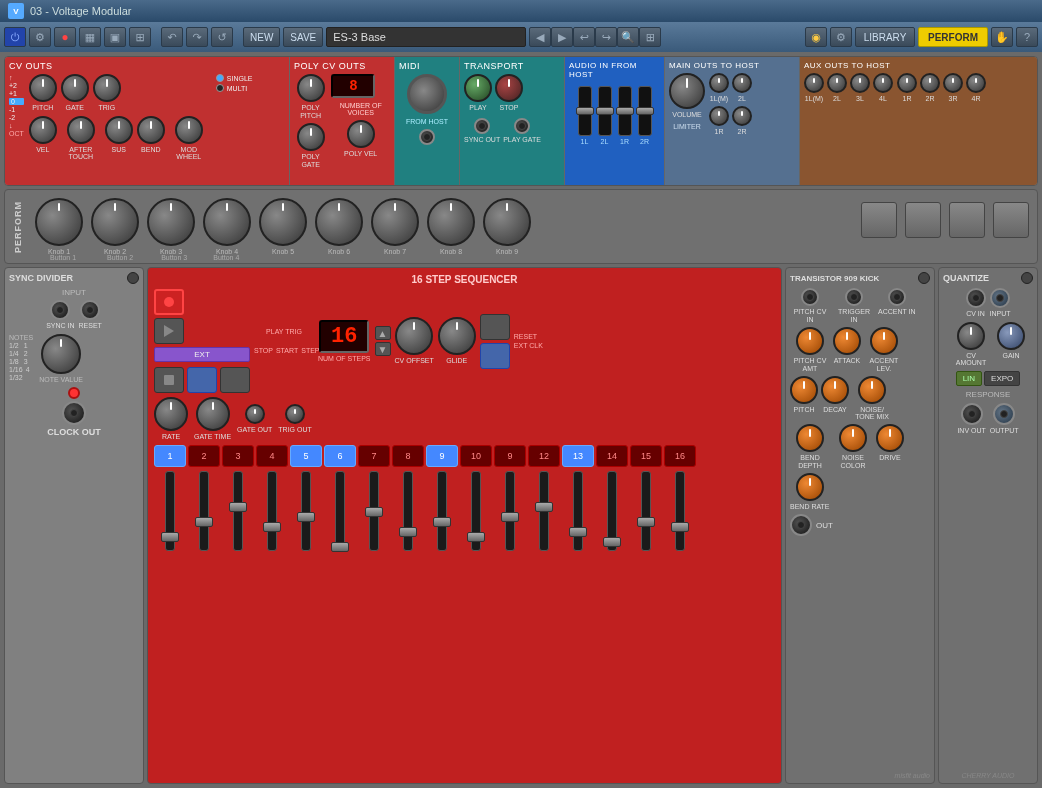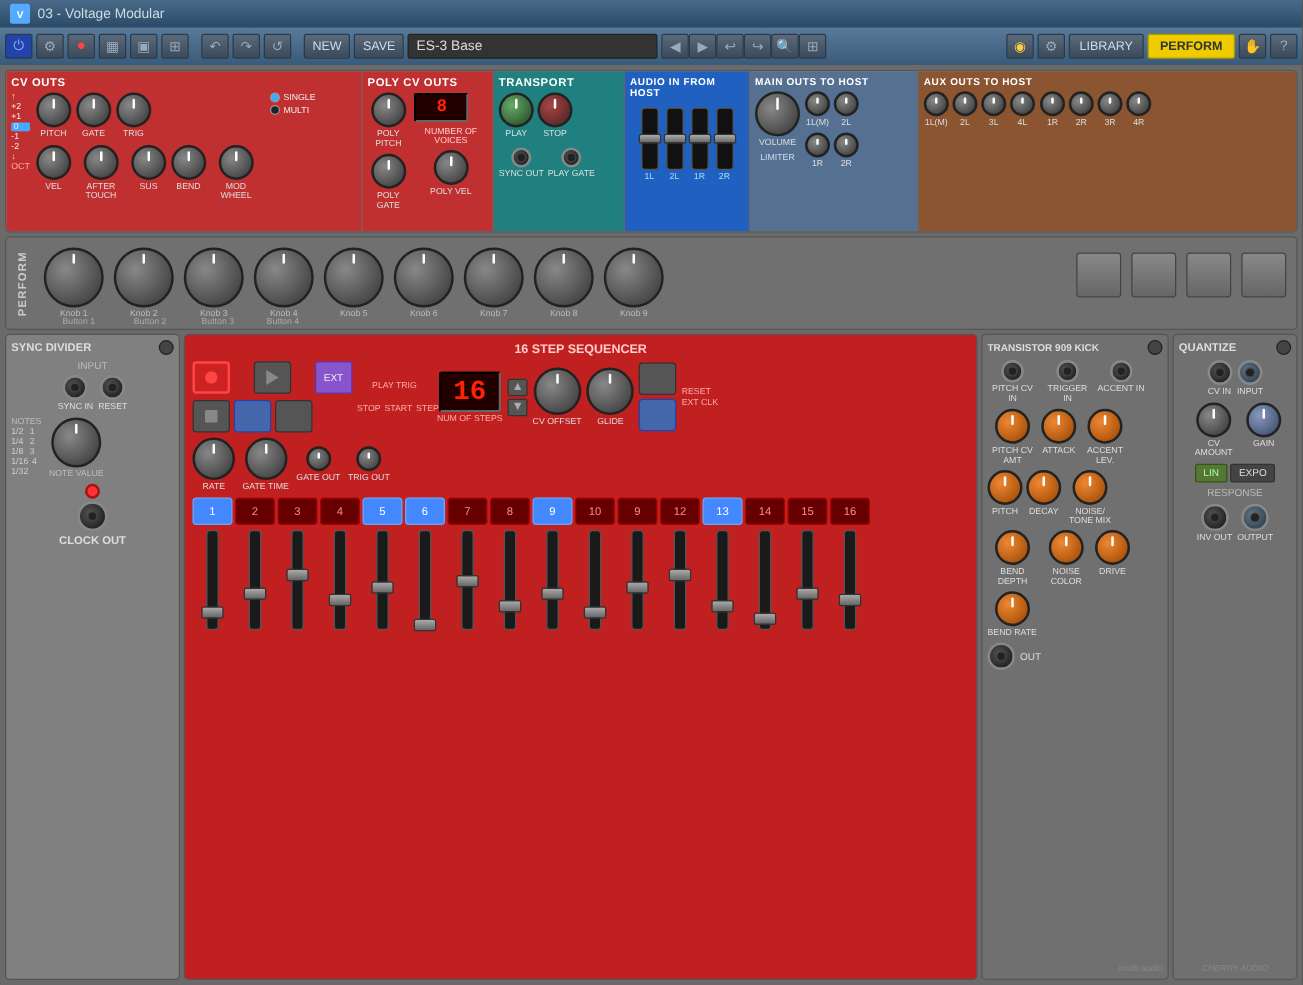--- a/index.html
+++ b/index.html
@@ -66,21 +66,21 @@
 
     .section-panel {
       border-right: 1px solid #666;
       padding: 4px;
       display: flex;
       flex-direction: column;
       position: relative;
     }
     .section-label {
       font-size: 9px;
-      font-weight: bold;
+      font-weight: normal;
       color: #fff;
       text-transform: uppercase;
       margin-bottom: 3px;
       letter-spacing: 0.5px;
     }
 
     
     #cv-outs {
       background: #c03030;
       width: 280px;
@@ -507,20 +507,28 @@
           <div class="led-display" style="font-size:14px;width:36px;">8</div>
           <div style="font-size:7px;color:#ffcccc;text-align:center;">NUMBER OF VOICES</div>
           <div class="knob-col">
             <div class="knob"></div>
             <div class="knob-label">POLY VEL</div>
           </div>
         </div>
       </div>
     </div>
 
+    <div class="section-panel" id="midi-panel" style="width:65px;background:#208080;">
+      <div class="section-label">MIDI</div>
+      <div style="display:flex;flex-direction:column;align-items:center;gap:4px;">
+        <div style="width:40px;height:40px;border-radius:50%;background:radial-gradient(circle at 40% 40%,#888,#333);border:3px solid #555;"></div>
+        <div style="font-size:7px;color:#aef;">FROM HOST</div>
+        <div class="jack"></div>
+      </div>
+    </div>
 
     <div class="section-panel" id="transport-panel" style="width:105px;background:#208080;">
       <div class="section-label">TRANSPORT</div>
       <div style="display:flex;gap:3px;flex-wrap:wrap;">
         <div style="display:flex;gap:3px;margin-bottom:3px;">
           <div class="knob-col">
             <div class="knob" style="background:radial-gradient(circle at 35% 35%,#66aa66,#224422);"></div>
             <div class="knob-label">PLAY</div>
           </div>
           <div class="knob-col">
@@ -754,21 +762,21 @@
       </div>
       <div style="position:absolute;bottom:4px;left:0;right:0;text-align:center;font-size:7px;color:#888;font-style:italic;">CHERRY AUDIO</div>
     </div>
 
     <div id="sequencer" style="position:relative;">
       <div style="text-align:center;font-size:10px;font-weight:bold;color:#ffcccc;margin-bottom:4px;">16 STEP SEQUENCER</div>
 
       <div style="display:flex;gap:4px;align-items:center;margin-bottom:4px;">
 
         <div style="display:flex;flex-direction:column;gap:3px;">
-          <div style="display:flex;gap:19px;">
+          <div style="display:flex;gap:3px;flex-direction:column;">
             <div style="width:30px;height:26px;background:#cc2222;border:2px solid #ff4444;border-radius:3px;display:flex;align-items:center;justify-content:center;">
               <div style="width:10px;height:10px;background:#ff4444;border-radius:50%;"></div>
             </div>
             <div style="width:30px;height:26px;background:#555;border:1px solid #333;border-radius:3px;display:flex;align-items:center;justify-content:center;">
               <div style="border-left:10px solid #888;border-top:6px solid transparent;border-bottom:6px solid transparent;"></div>
             </div>
             <button style="padding:2px 6px;font-size:8px;background:#8855cc;border:1px solid #6633aa;border-radius:2px;color:#eee;cursor:pointer;">EXT</button>
           </div>
           <div style="display:flex;gap:3px;margin-top:2px;">
             <div style="width:30px;height:26px;background:#555;border:1px solid #333;border-radius:3px;display:flex;align-items:center;justify-content:center;">

